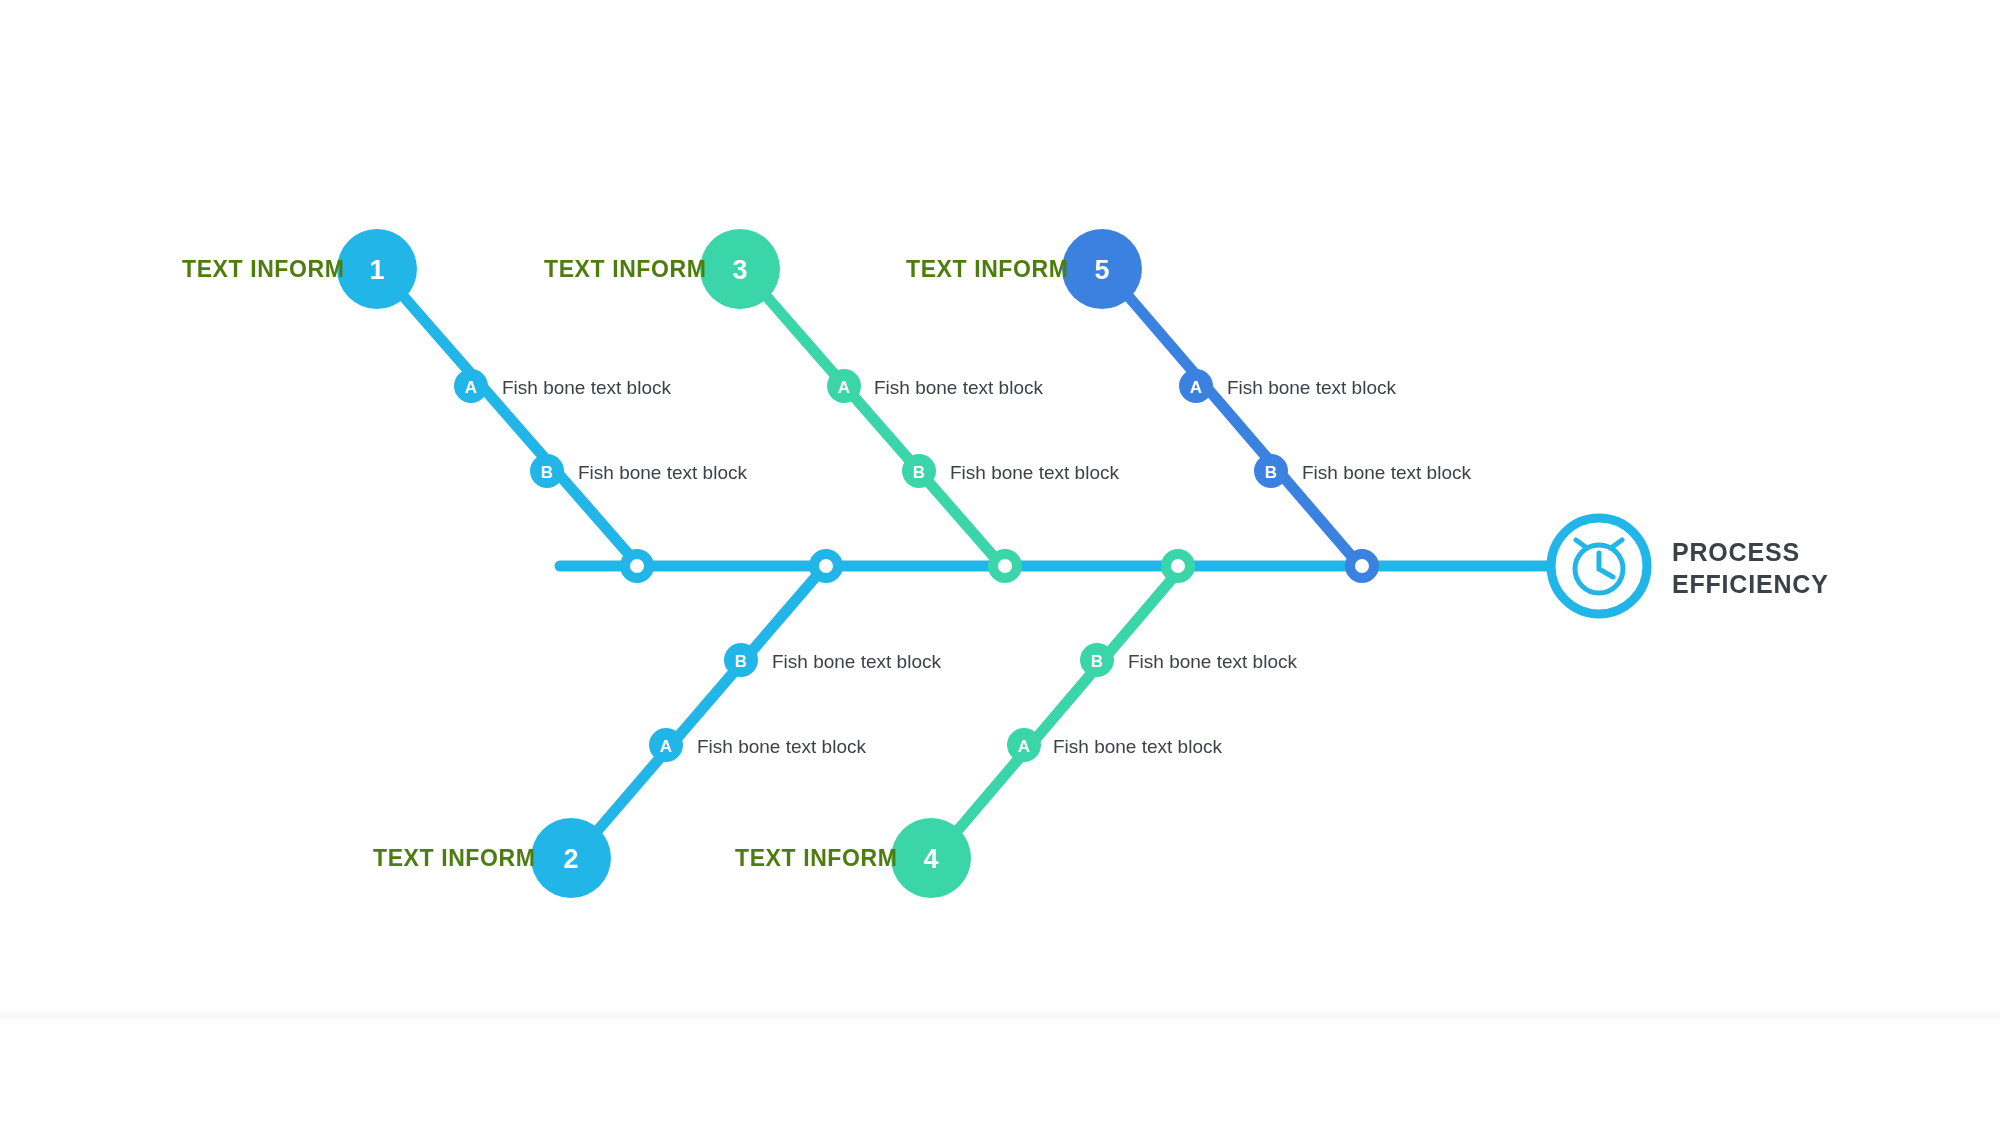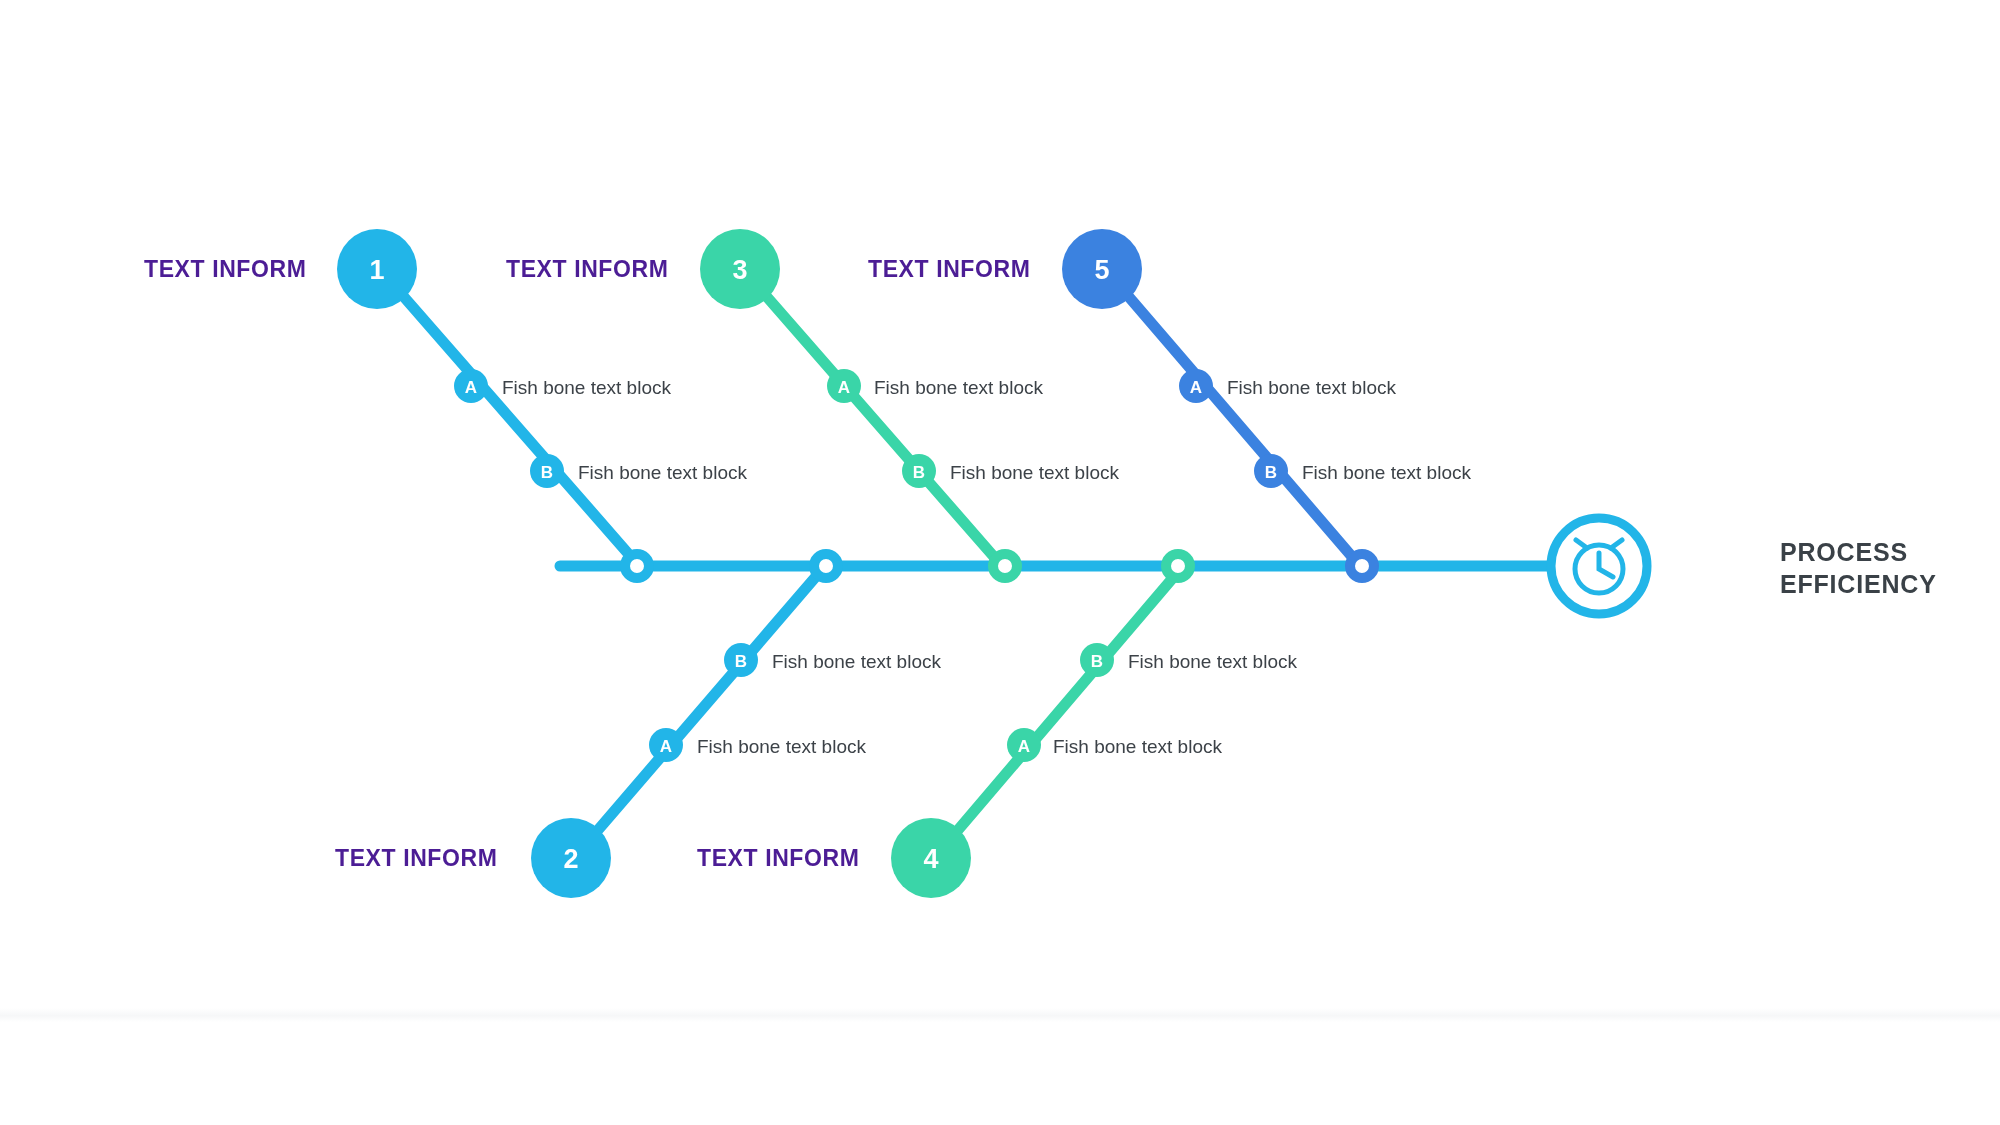--- a/index.html
+++ b/index.html
@@ -23,23 +23,24 @@
     left: 0;
     top: 0;
     width: 2000px;
     height: 1125px;
   }
   .branch-head-label {
     position: absolute;
     font-size: 23px;
     font-weight: bold;
     letter-spacing: 0.6px;
-    color: #4c1d95;
+    color: #4d7c0f;
     white-space: nowrap;
     line-height: 1;
+    margin-left: 38px;
   }
   .bone-text {
     position: absolute;
     font-size: 19px;
     color: #3c4248;
     white-space: nowrap;
     line-height: 1;
     text-align: center;
   }
   .svg-num {
@@ -49,21 +50,21 @@
     fill: #ffffff;
   }
   .svg-sub {
     font-family: "Liberation Sans", "DejaVu Sans", sans-serif;
     font-size: 17px;
     font-weight: bold;
     fill: #ffffff;
   }
   #result-title {
     position: absolute;
-    left: 1780px;
+    left: 1672px;
     top: 536px;
     font-size: 25px;
     font-weight: bold;
     letter-spacing: 0.8px;
     color: #3a4147;
     line-height: 1.28;
     white-space: pre-line;
   }
   
   #footer-divider {

